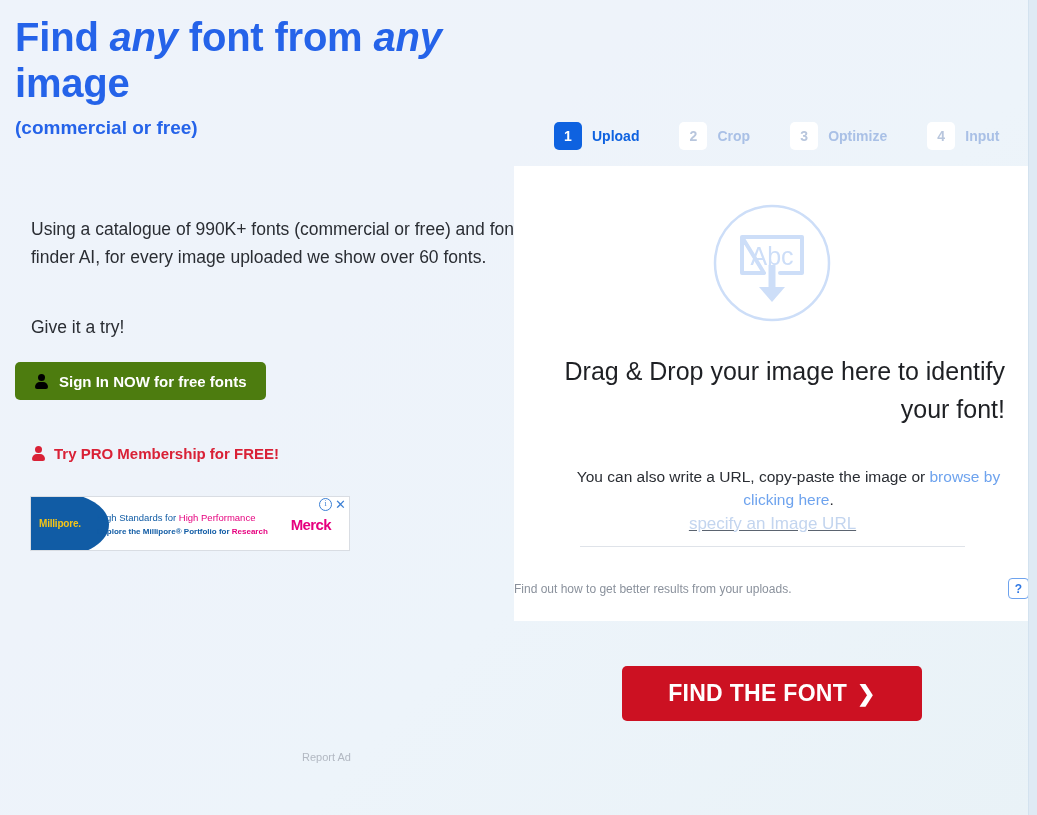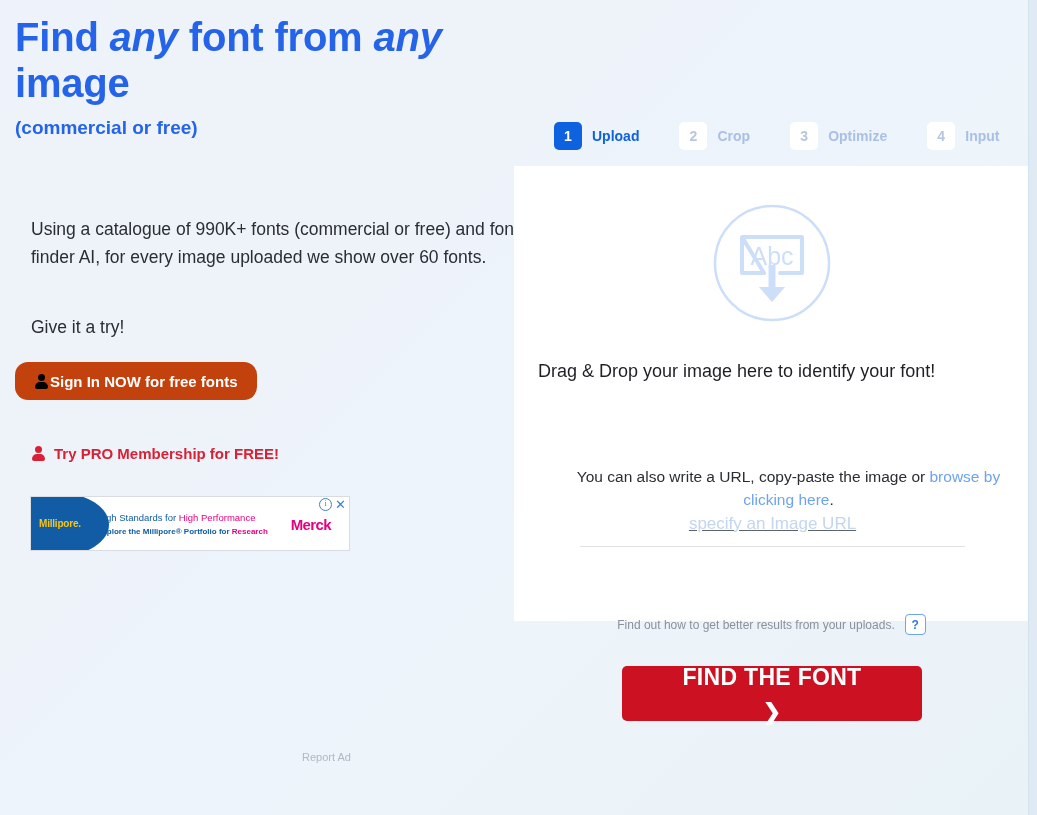--- a/index.html
+++ b/index.html
@@ -72,24 +72,24 @@
     font-size: 17.5px;
     line-height: 28px;
   }
 
   #signin-btn {
     position: absolute;
     top: 348px;
     left: 0;
     display: flex;
     align-items: center;
-    gap: 2px;
-    background: #c2410c;
+    gap: 11px;
+    background: #4d7c0f;
     border: none;
-    border-radius: 13px;
+    border-radius: 5px;
     padding: 0 19px;
     height: 38px;
     cursor: pointer;
     box-sizing: border-box;
   }
   #signin-btn .label {
     color: #ffffff;
     font-size: 15px;
     font-weight: bold;
     white-space: nowrap;
@@ -295,22 +295,22 @@
     top: 37px;
     width: 120px;
     height: 120px;
   }
 
   #dropzone-title {
     position: absolute;
     left: 24px;
     top: 186px;
     width: 467px;
-    text-align: left;
-    font-size: 18px;
+    text-align: right;
+    font-size: 25px;
     color: #1e2024;
     line-height: 38px;
     margin: 0;
   }
 
   #dropzone-sub {
     position: absolute;
     left: 20px;
     top: 282px;
     width: 475px;
@@ -346,23 +346,22 @@
     opacity: 1;
   }
 
   #helper-row {
     position: absolute;
     left: 0;
     top: 412px;
     width: 515px;
     display: flex;
     align-items: center;
-    justify-content: center;
+    justify-content: space-between;
     gap: 10px;
-    margin-top: 36px;
   }
   #helper-text {
     font-size: 12px;
     color: #8a919c;
   }
   #help-badge {
     width: 19px;
     height: 19px;
     border: 1px solid #6ea3ee;
     border-radius: 4px;
@@ -389,21 +388,20 @@
     color: #ffffff;
     font-family: "Liberation Sans", sans-serif;
     font-size: 23px;
     font-weight: bold;
     letter-spacing: 0.3px;
     cursor: pointer;
     display: flex;
     align-items: center;
     justify-content: center;
     gap: 10px;
-    flex-direction: column;
   }
   #find-font-btn .chev {
     font-size: 22px;
     font-weight: bold;
     line-height: 1;
   }
 </style>
 </head>
 <body>
 

